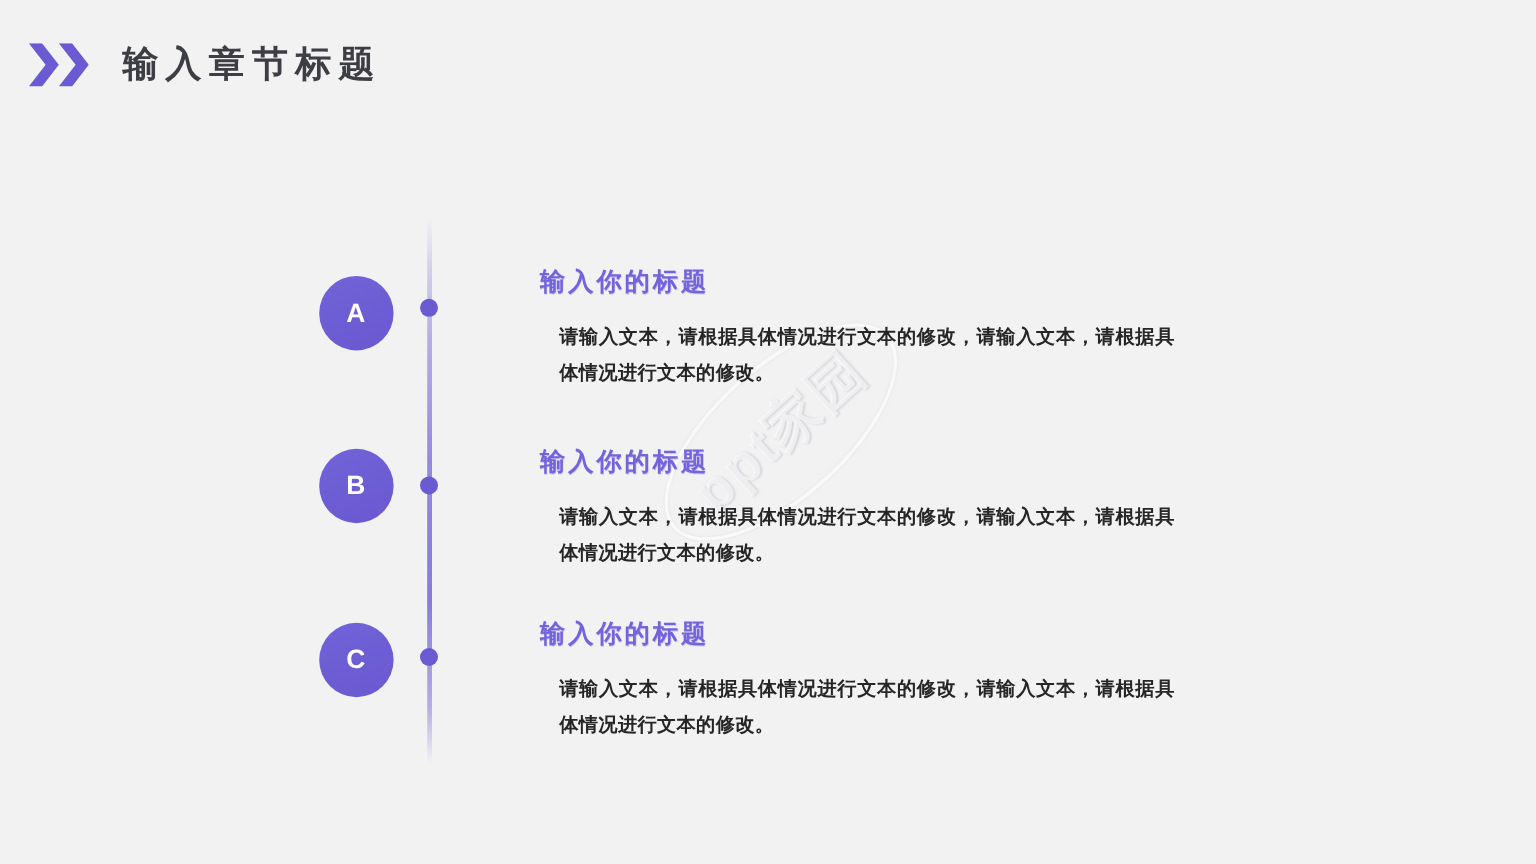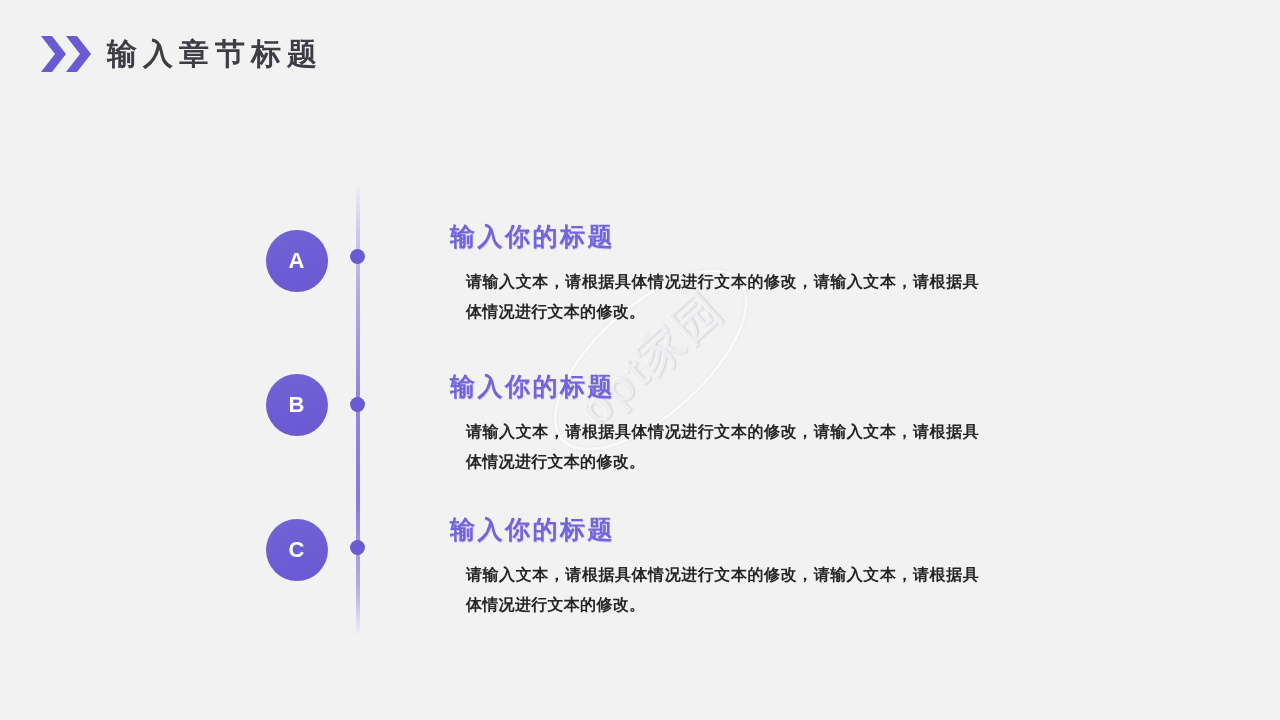--- a/index.html
+++ b/index.html
@@ -9,22 +9,22 @@
   }
   .slide{
     position:relative;
     width:1280px;height:720px;
     background:#f2f2f3;
     overflow:hidden;
   }
 
   
   .header{
-    position:absolute;left:41px;top:36px;
-    display:flex;align-items:center;gap:16px;
+    position:absolute;left:24px;top:36px;
+    display:flex;align-items:center;gap:28px;
   }
   .chevrons{width:50px;height:36px;display:block;}
   .page-title{
     font-size:30px;font-weight:800;
     color:#3d3d44;letter-spacing:6px;
     line-height:36px;white-space:nowrap;
   }
 
   
   .rail{
@@ -61,21 +61,21 @@
 
   
   .section{
     position:absolute;left:450px;width:545px;
   }
   .section-1{top:221px;}
   .section-2{top:371px;}
   .section-3{top:514px;}
   .section-title{
     margin:0 0 14px 0;
-    font-size:25px;font-weight:800;color:#7363dc;
+    font-size:21px;font-weight:800;color:#7363dc;
     letter-spacing:2.5px;line-height:30px;
     text-shadow:0.5px 0.5px 0 rgba(125,110,230,0.35);
   }
   .section-body{
     margin:16px;
     font-size:16px;font-weight:700;color:#262626;
     line-height:30px;letter-spacing:0.3px;
     text-align:justify;
   }
 

